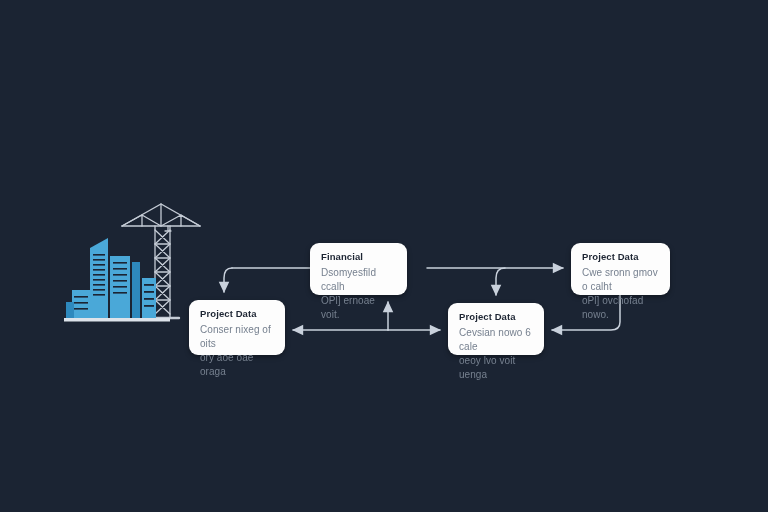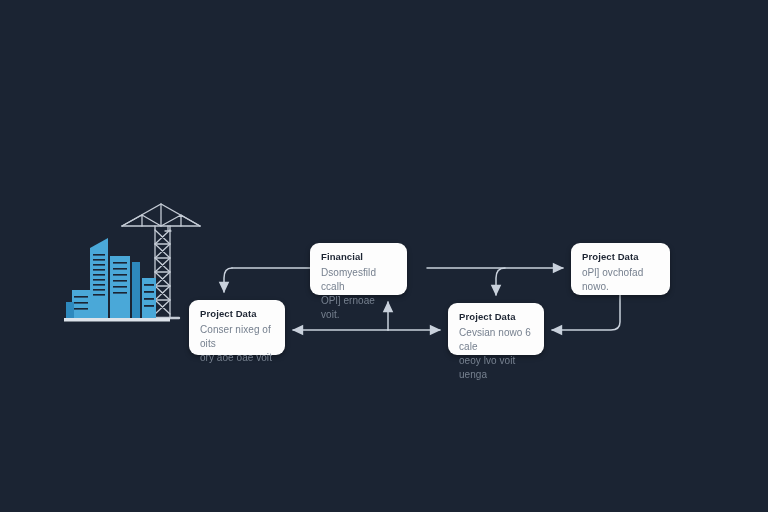--- a/index.html
+++ b/index.html
@@ -162,33 +162,34 @@
 
       <path d="M388 330 Q380 330 372 330 L293 330" marker-end="url(#ah-l)"></path>
 
       <path d="M388 330 Q396 330 404 330 L440 330" marker-end="url(#ah-r)"></path>
     </g>
   </svg>
 
   <div class="card" style="left:189px; top:300px; width:96px; height:55px;">
     <div class="card-title">Project Data</div>
     <div class="card-line">Conser nixeg of oits</div>
-    <div class="card-line">ory aoe oae voit</div>
+    <div class="card-line">ory aoe oae oraga</div>
   </div>
 
   <div class="card" style="left:310px; top:243px; width:97px; height:52px;">
     <div class="card-title">Financial</div>
     <div class="card-line">Dsomyesfild ccalh</div>
     <div class="card-line">OPl] ernoae voit.</div>
   </div>
 
   <div class="card" style="left:448px; top:303px; width:96px; height:52px;">
     <div class="card-title">Project Data</div>
     <div class="card-line">Cevsian nowo 6 cale</div>
     <div class="card-line">oeoy lvo voit uenga</div>
   </div>
 
   <div class="card" style="left:571px; top:243px; width:99px; height:52px;">
     <div class="card-title">Project Data</div>
+    <div class="card-line">Cwe sronn gmov o calht</div>
     <div class="card-line">oPl] ovchofad nowo.</div>
   </div>
 
 </div>
 
 </body></html>

